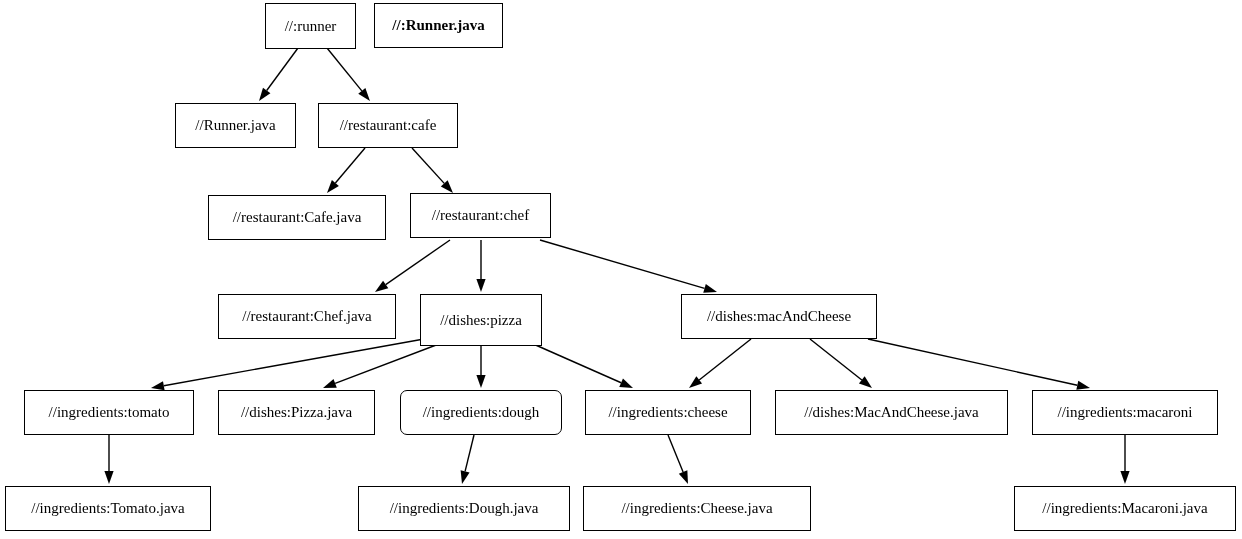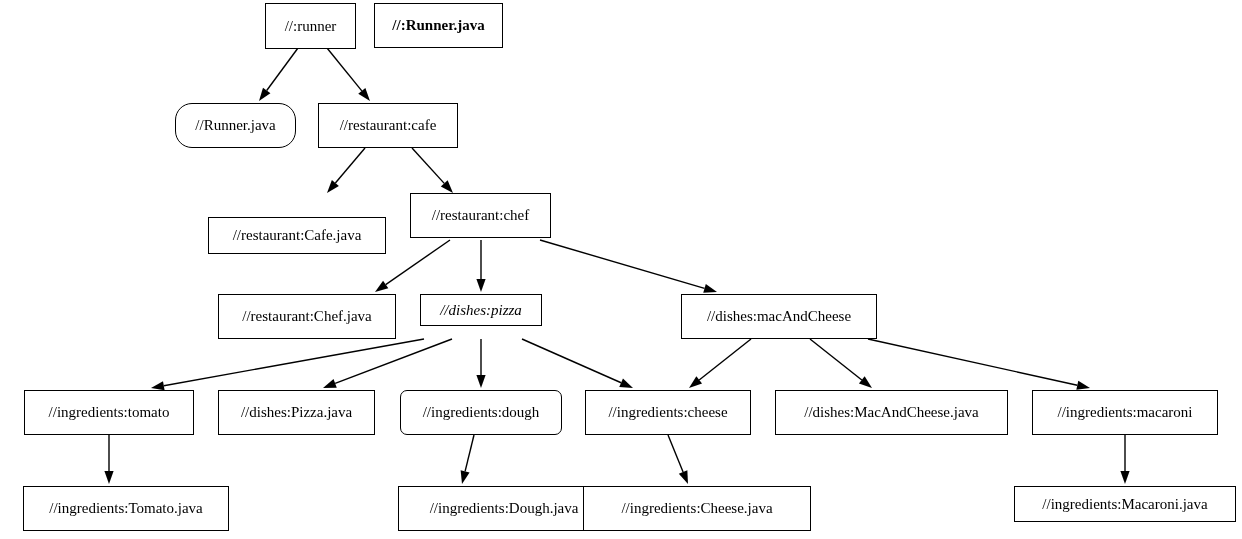--- a/index.html
+++ b/index.html
@@ -136,36 +136,36 @@
         <polygon class="edge-head" points="1125,484 1120.4,471 1129.6,471"></polygon>
       </g>
     </svg>
   <div id="node-layer">
       <div class="graph-node" style="left: 265px; top: 3px; width: 91px; height: 46px;">
         <span class="graph-node-label">//:runner</span>
       </div>
       <div class="graph-node" style="left: 374px; top: 3px; width: 129px; height: 45px; font-weight: bold;">
         <span class="graph-node-label">//:Runner.java</span>
       </div>
-      <div class="graph-node" style="left: 175px; top: 103px; width: 121px; height: 45px; border-radius: 17px;">
+      <div class="graph-node" style="left: 175px; top: 103px; width: 121px; height: 45px;">
         <span class="graph-node-label">//Runner.java</span>
       </div>
       <div class="graph-node" style="left: 318px; top: 103px; width: 140px; height: 45px;">
         <span class="graph-node-label">//restaurant:cafe</span>
       </div>
-      <div class="graph-node" style="left: 208px; top: 195px; width: 178px; height: 37px; margin-top: 22px;">
+      <div class="graph-node" style="left: 208px; top: 195px; width: 178px; height: 45px;">
         <span class="graph-node-label">//restaurant:Cafe.java</span>
       </div>
       <div class="graph-node" style="left: 410px; top: 193px; width: 141px; height: 45px;">
         <span class="graph-node-label">//restaurant:chef</span>
       </div>
       <div class="graph-node" style="left: 218px; top: 294px; width: 178px; height: 45px;">
         <span class="graph-node-label">//restaurant:Chef.java</span>
       </div>
-      <div class="graph-node" style="left: 420px; top: 294px; width: 122px; height: 32px; font-style: italic;">
+      <div class="graph-node" style="left: 420px; top: 294px; width: 122px; height: 52px;">
         <span class="graph-node-label">//dishes:pizza</span>
       </div>
       <div class="graph-node" style="left: 681px; top: 294px; width: 196px; height: 45px;">
         <span class="graph-node-label">//dishes:macAndCheese</span>
       </div>
       <div class="graph-node" style="left: 24px; top: 390px; width: 170px; height: 45px;">
         <span class="graph-node-label">//ingredients:tomato</span>
       </div>
       <div class="graph-node" style="left: 218px; top: 390px; width: 157px; height: 45px; text-align: center;">
         <span class="graph-node-label">//dishes:Pizza.java</span>
@@ -175,26 +175,26 @@
       </div>
       <div class="graph-node" style="left: 585px; top: 390px; width: 166px; height: 45px;">
         <span class="graph-node-label">//ingredients:cheese</span>
       </div>
       <div class="graph-node" style="left: 775px; top: 390px; width: 233px; height: 45px;">
         <span class="graph-node-label">//dishes:MacAndCheese.java</span>
       </div>
       <div class="graph-node" style="left: 1032px; top: 390px; width: 186px; height: 45px;">
         <span class="graph-node-label">//ingredients:macaroni</span>
       </div>
-      <div class="graph-node" style="left: 5px; top: 486px; width: 206px; height: 45px; margin-left: 18px;">
+      <div class="graph-node" style="left: 5px; top: 486px; width: 206px; height: 45px;">
         <span class="graph-node-label">//ingredients:Tomato.java</span>
       </div>
-      <div class="graph-node" style="left: 358px; top: 486px; width: 212px; height: 45px; margin-left: 40px;">
+      <div class="graph-node" style="left: 358px; top: 486px; width: 212px; height: 45px;">
         <span class="graph-node-label">//ingredients:Dough.java</span>
       </div>
       <div class="graph-node" style="left: 583px; top: 486px; width: 228px; height: 45px;">
         <span class="graph-node-label">//ingredients:Cheese.java</span>
       </div>
-      <div class="graph-node" style="left: 1014px; top: 486px; width: 222px; height: 36px;">
+      <div class="graph-node" style="left: 1014px; top: 486px; width: 222px; height: 45px;">
         <span class="graph-node-label">//ingredients:Macaroni.java</span>
       </div>
     </div>
 </div>
 
 </body></html>

